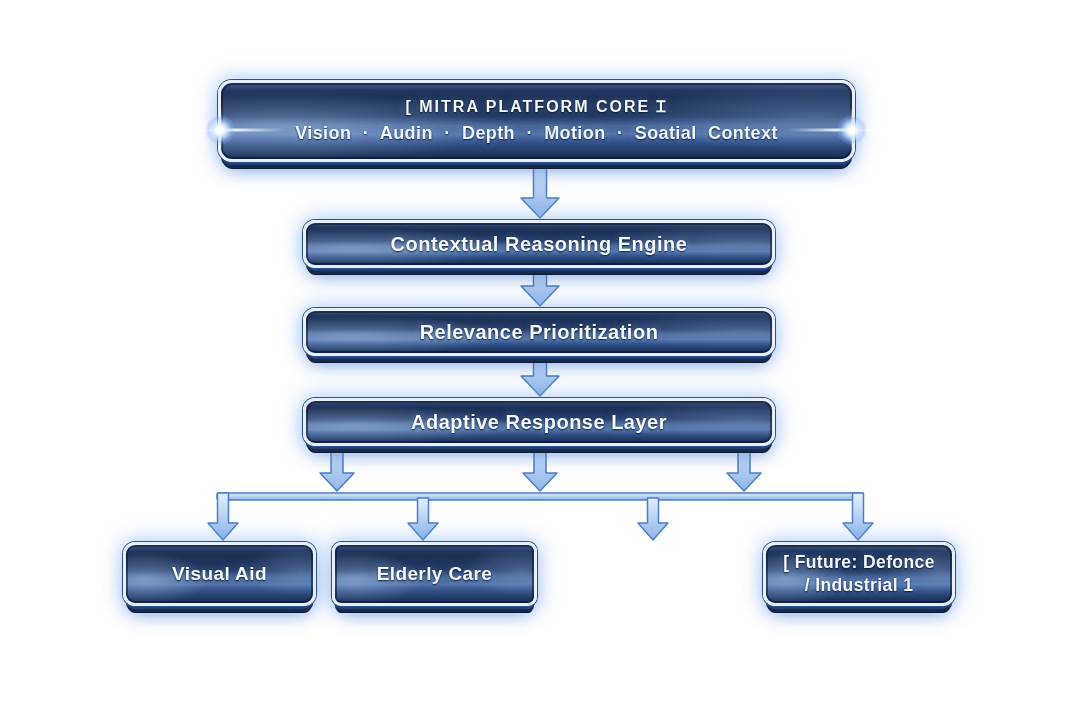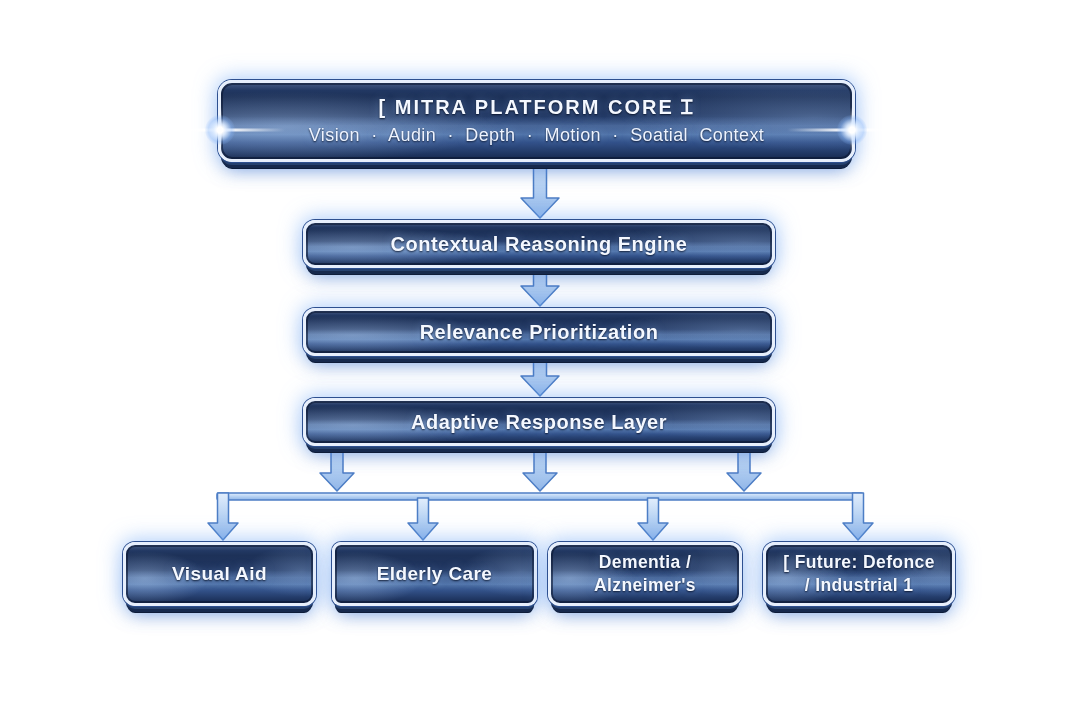--- a/index.html
+++ b/index.html
@@ -25,22 +25,22 @@
       inset 0 0 0 2px rgba(10,22,48,.6),
       0 0 0 1px #2e5090,
       0 5px 0 -2px #25416f,
       0 9px 0 -3px #16294d,
       0 12px 0 -5px #0e1d3a,
       0 0 20px 3px rgba(110,165,245,.55),
       0 16px 18px -8px rgba(50,100,190,.5);
     text-shadow:0 1px 2px rgba(4,12,32,.85),0 0 10px rgba(150,195,255,.4);
   }
   .node.core{left:218px;top:80px;width:637px;height:82px;border-radius:14px;}
-  .core-title{font-size:20px;font-weight:600;letter-spacing:2px;line-height:1.1;margin-top:0;}
-  .core-subtitle{font-size:18px;font-weight:400;letter-spacing:.4px;word-spacing:6px;margin-top:7px;color:#eef4ff;}
+  .core-title{font-size:16px;font-weight:600;letter-spacing:2px;line-height:1.1;margin-top:0;}
+  .core-subtitle{font-size:18px;font-weight:700;letter-spacing:.4px;word-spacing:6px;margin-top:7px;color:#eef4ff;}
 
   .node.pipe{left:303px;width:472px;height:48px;font-size:20px;font-weight:600;letter-spacing:.5px;}
   #pipe0{top:220px;justify-content:center;} #pipe1{top:308px;} #pipe2{top:398px;}
 
   .node.branch{top:542px;height:64px;font-size:19px;font-weight:600;letter-spacing:.4px;
     line-height:1.3;white-space:pre-line;}
   #branch0{left:123px;width:193px;}
   #branch1{left:332px;width:205px;border-radius:9px;}
   #branch2{left:548px;width:194px;font-size:17.5px;}
   #branch3{left:763px;width:192px;font-size:17.5px;}
@@ -113,22 +113,18 @@
   <div class="node pipe" id="pipe2">
     <span>Adaptive Response Layer</span>
   </div>
 
   <div class="node branch" id="branch0">
     <span>Visual Aid</span>
   </div>
   <div class="node branch" id="branch1">
     <span>Elderly Care</span>
   </div>
-  <div class="node branch" id="branch2">
-    <span>Dementia /
-Alzneimer's</span>
-  </div>
   <div class="node branch" id="branch3">
     <span>[ Future: Defonce
 / Industrial 1</span>
   </div>
 
 </div>
 
 </body></html>

